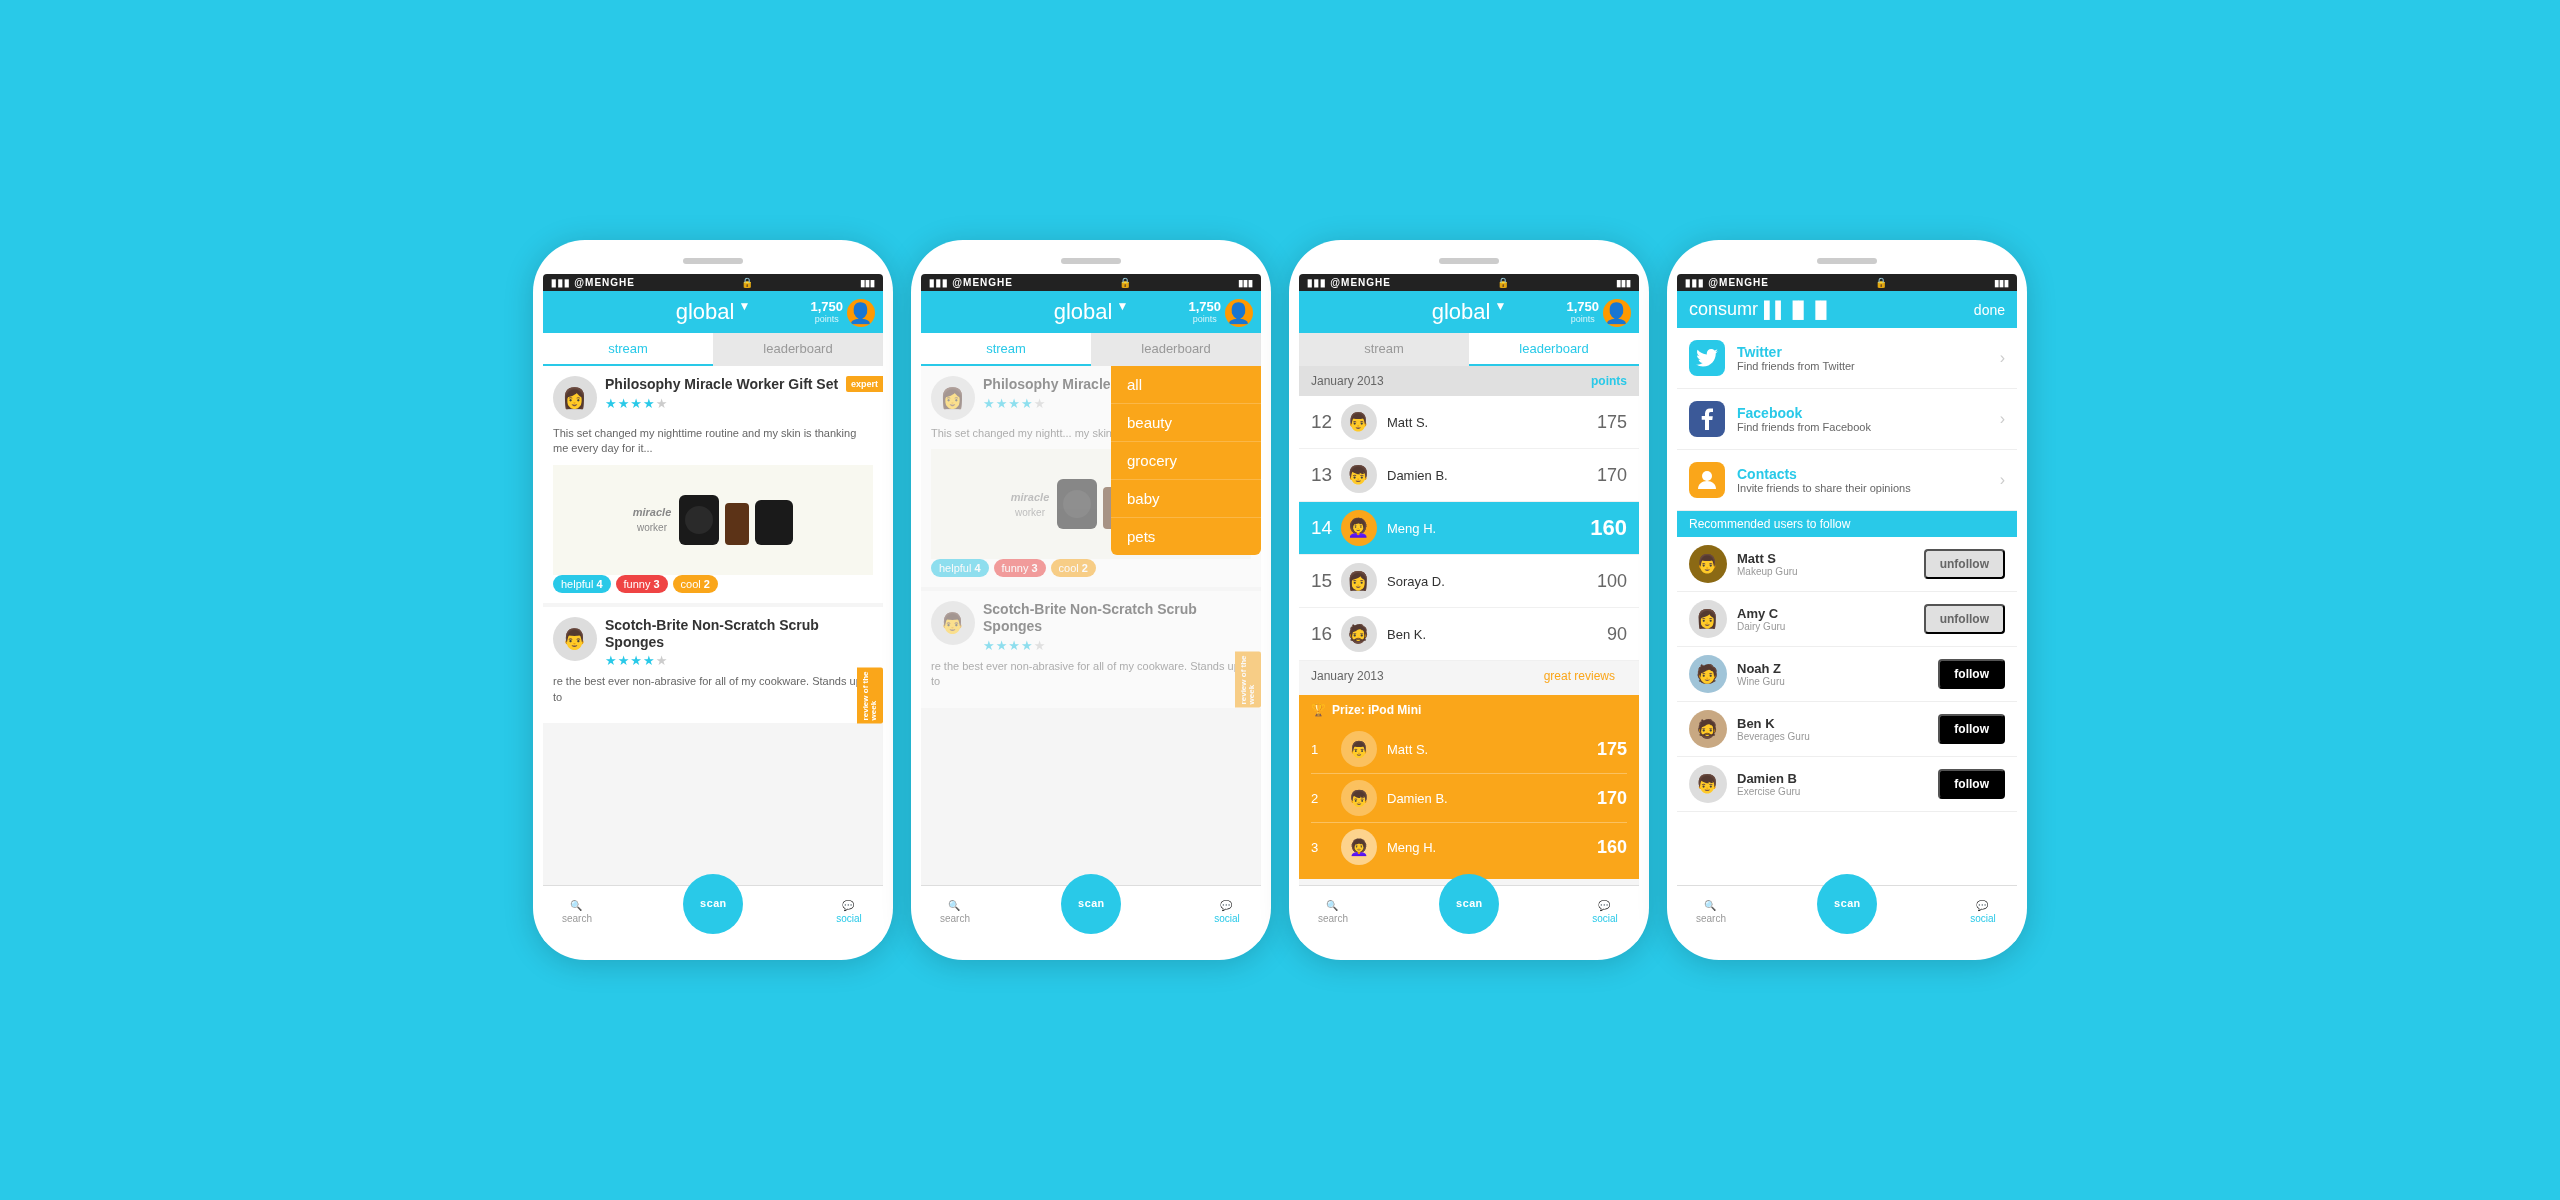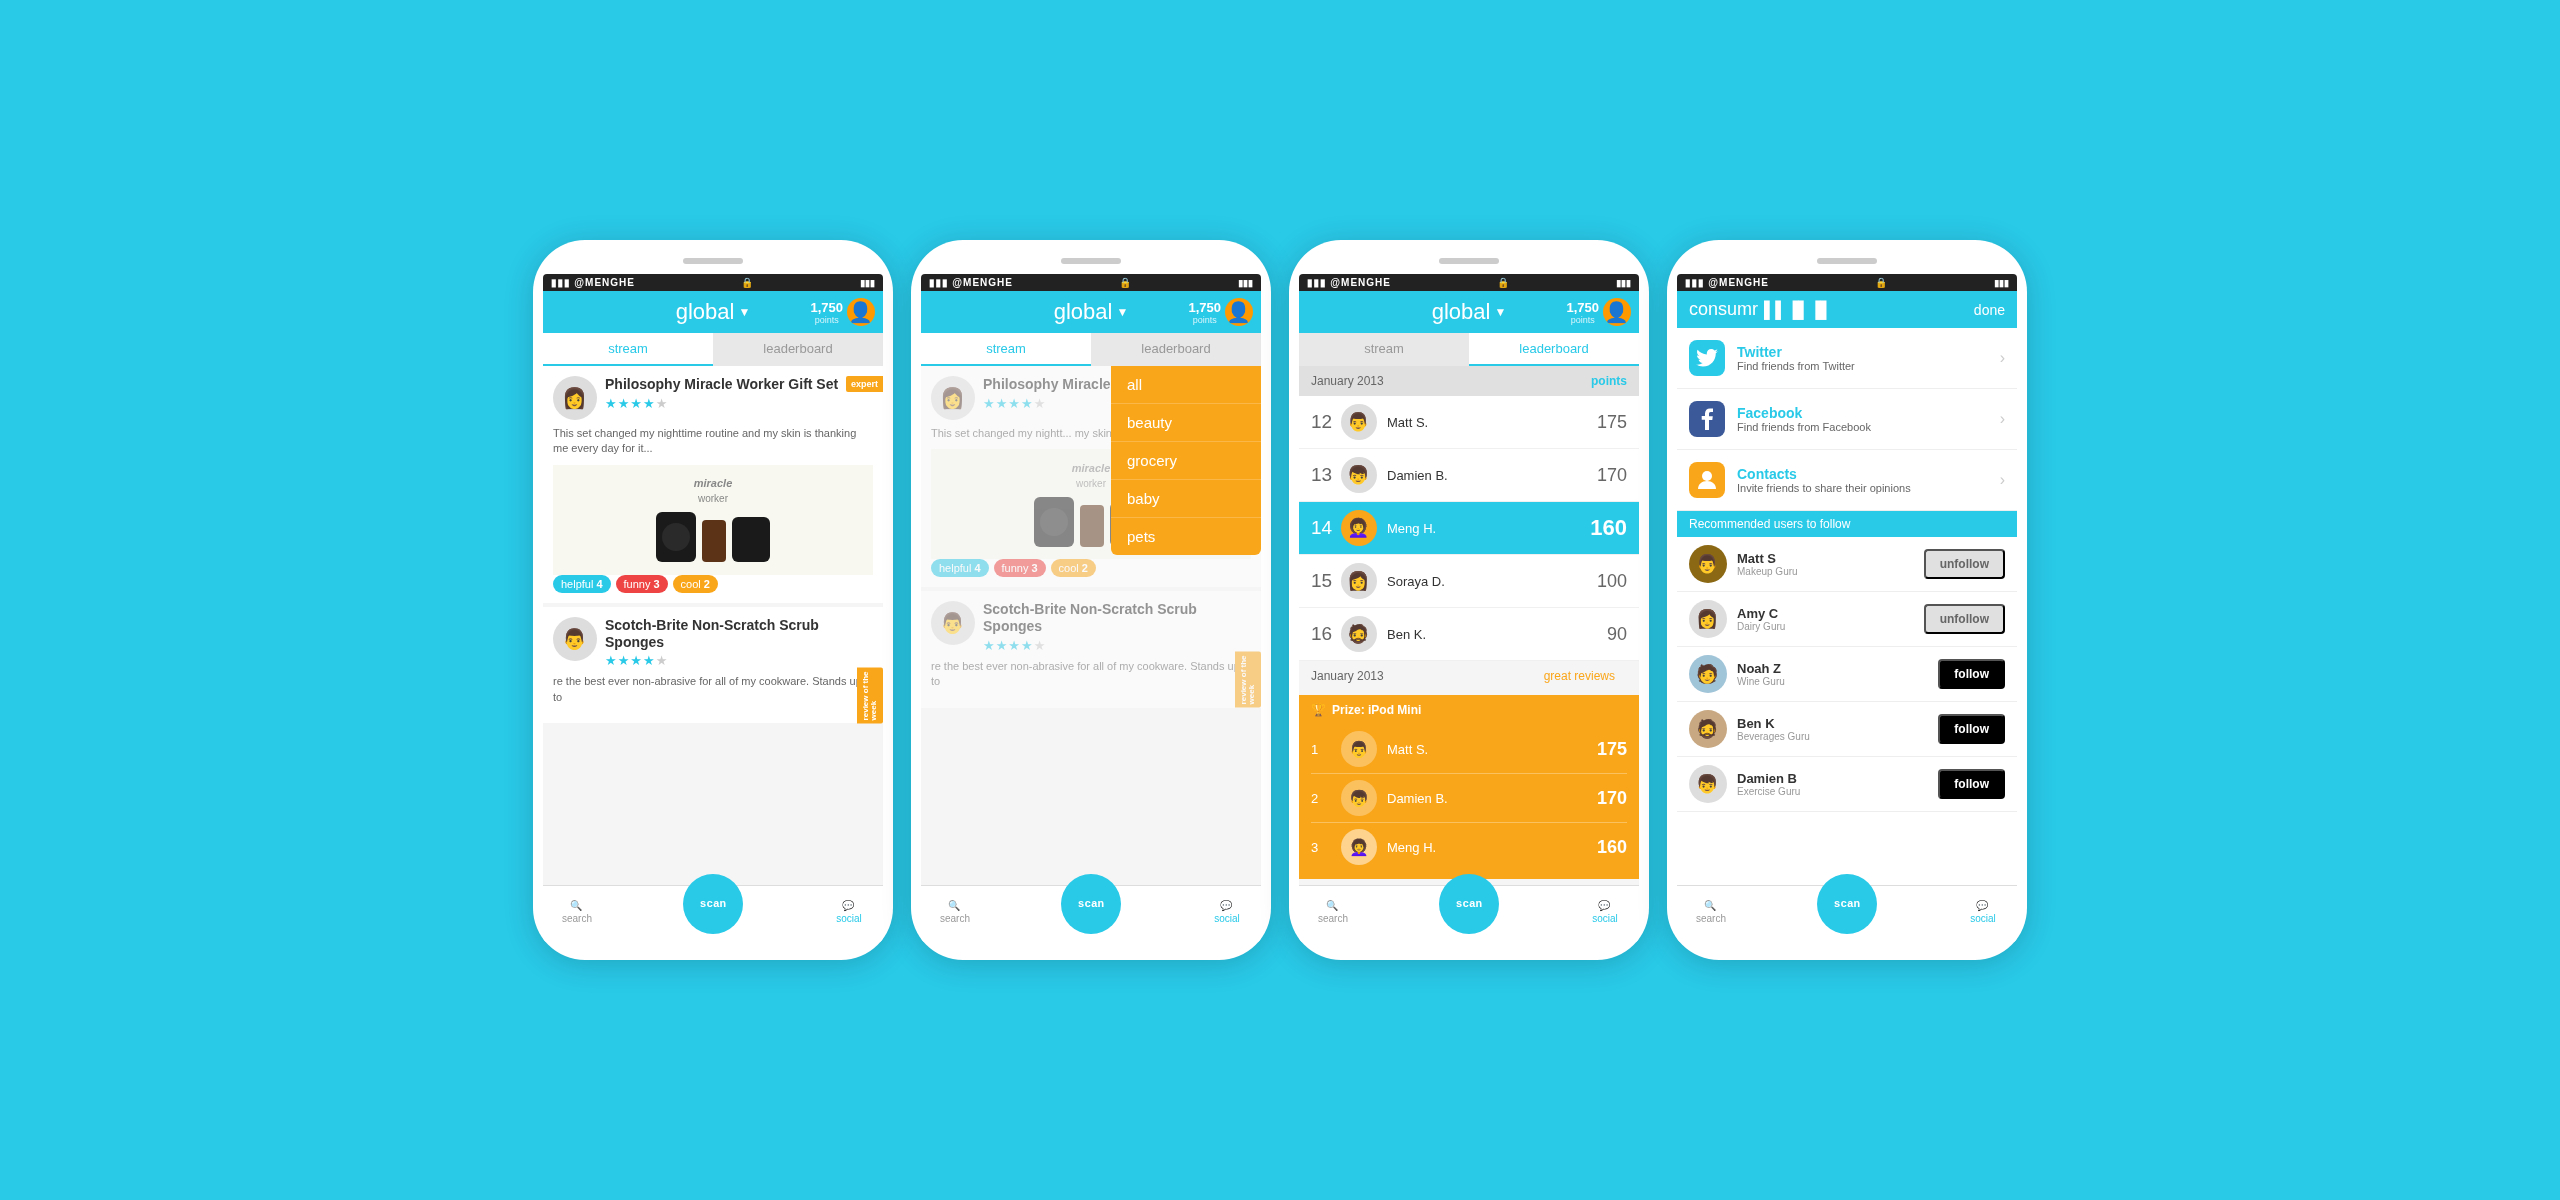--- a/index.html
+++ b/index.html
@@ -54,21 +54,21 @@
       padding: 3px 8px;
       font-size: 10px;
       font-weight: bold;
     }
     .status-bar .signal { letter-spacing: 1px; }
     .status-bar .battery { font-size: 9px; }
     
     .app-header {
       background: #29c9e8;
       display: flex;
-      align-items: center;
+      align-items: flex-start;
       justify-content: center;
       padding: 8px 10px;
       position: relative;
     }
     .app-header .title {
       color: white;
       font-size: 22px;
       font-weight: 300;
     }
     .app-header .dropdown-arrow {
@@ -385,21 +385,20 @@
     
     .miracle-product {
       width: 100%;
       height: 110px;
       background: #f8f8f0;
       display: flex;
       align-items: center;
       justify-content: center;
       gap: 8px;
       padding: 8px;
-      flex-direction: column;
     }
     
     .face { width: 100%; height: 100%; display: flex; align-items: center; justify-content: center; font-size: 20px; }
   </style>
 </head>
 <body>
 
 <div class="phones-container">
 
   <div class="phone-wrapper">

